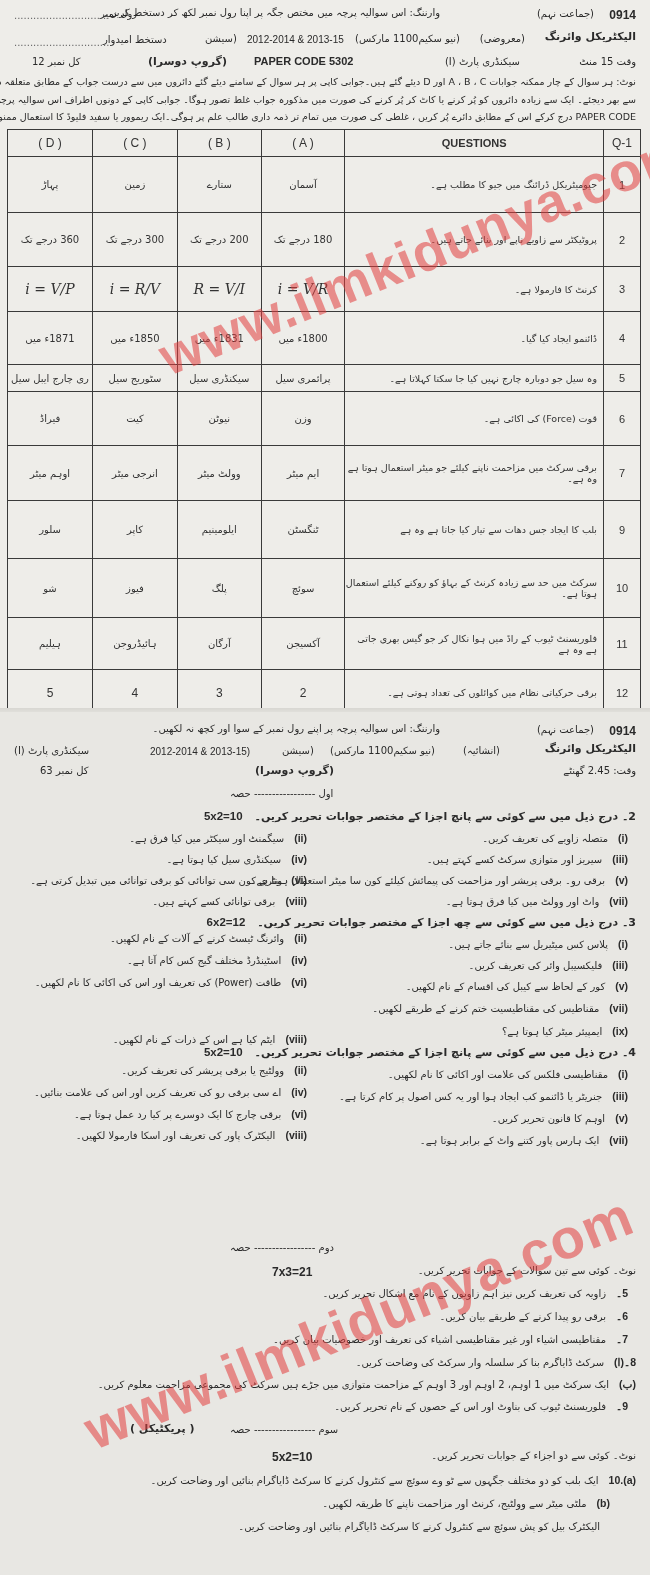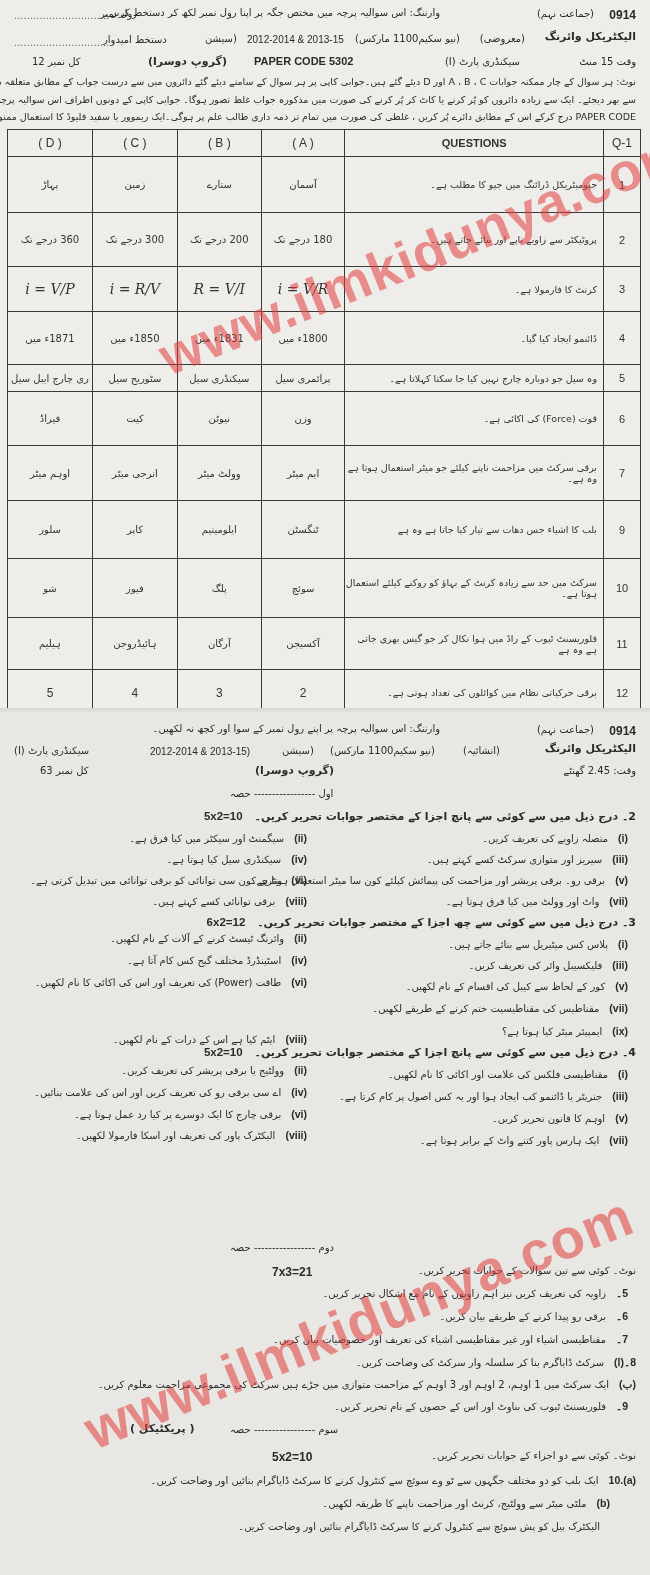--- a/index.html
+++ b/index.html
@@ -156,21 +156,21 @@
         <td class="opt ur">وولٹ میٹر</td>
         <td class="opt ur">ایم میٹر</td>
         <td class="q">برقی سرکٹ میں مزاحمت ناپنے کیلئے جو میٹر استعمال ہوتا ہے وہ ہے۔</td>
         <td class="num">7</td>
       </tr>
       <tr style="height:58px;">
         <td class="opt ur">سلور</td>
         <td class="opt ur">کاپر</td>
         <td class="opt ur">ایلومینیم</td>
         <td class="opt ur">ٹنگسٹن</td>
-        <td class="q">بلب کا اشیاء جس دھات سے تیار کیا جاتا ہے وہ ہے</td>
+        <td class="q">بلب کا ایجاد جس دھات سے تیار کیا جاتا ہے وہ ہے</td>
         <td class="num">9</td>
       </tr>
       <tr style="height:59px;">
         <td class="opt ur">شو</td>
         <td class="opt ur">فیوز</td>
         <td class="opt ur">پلگ</td>
         <td class="opt ur">سوئچ</td>
         <td class="q">سرکٹ میں حد سے زیادہ کرنٹ کے بہاؤ کو روکنے کیلئے استعمال ہوتا ہے۔</td>
         <td class="num">10</td>
       </tr>

